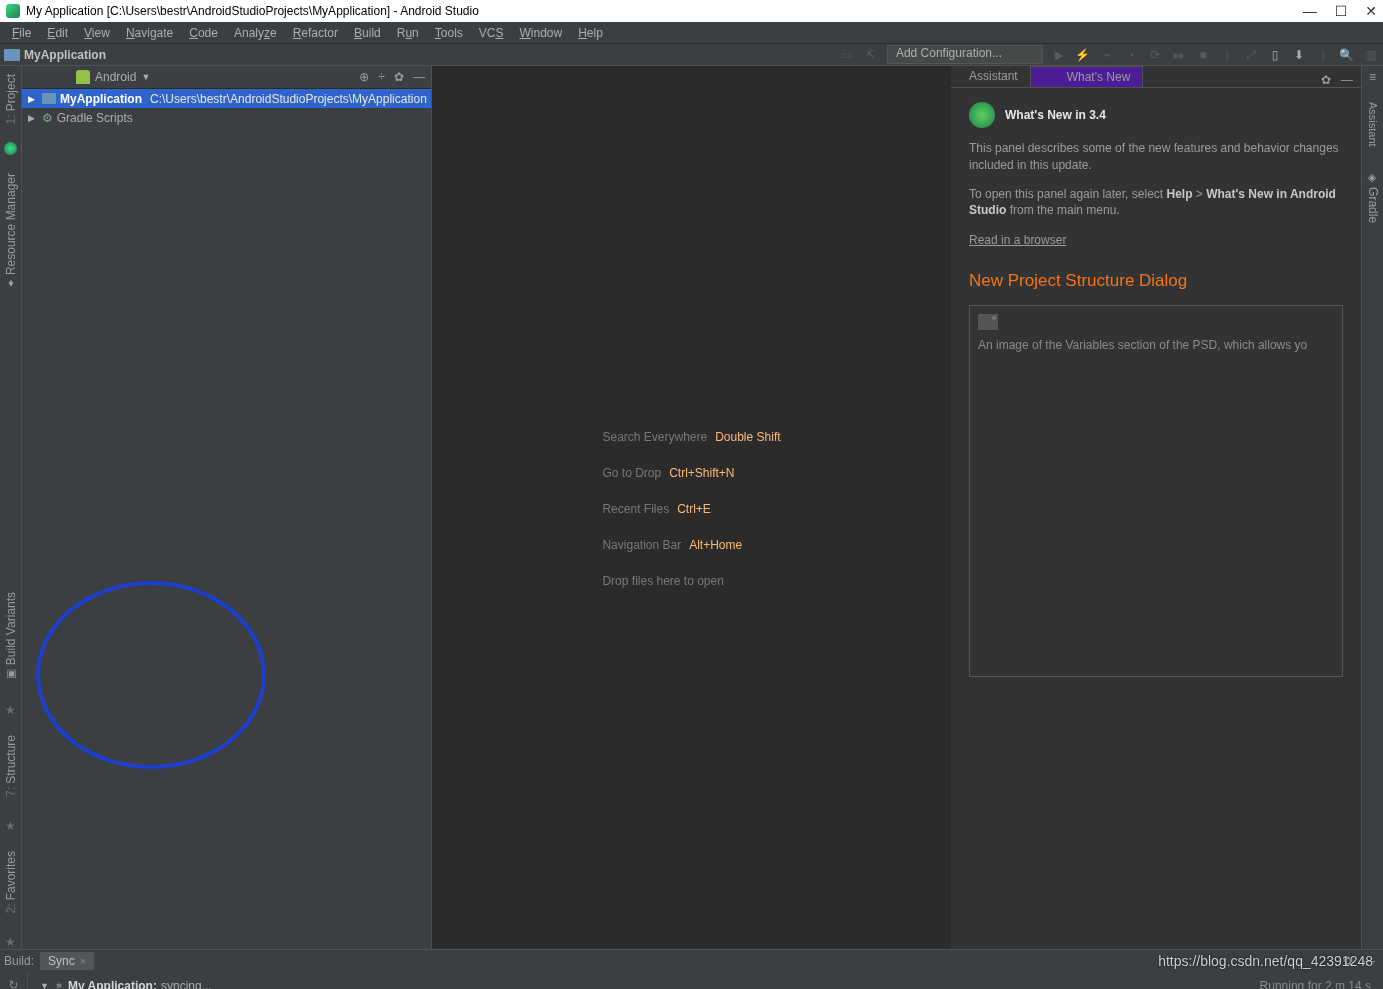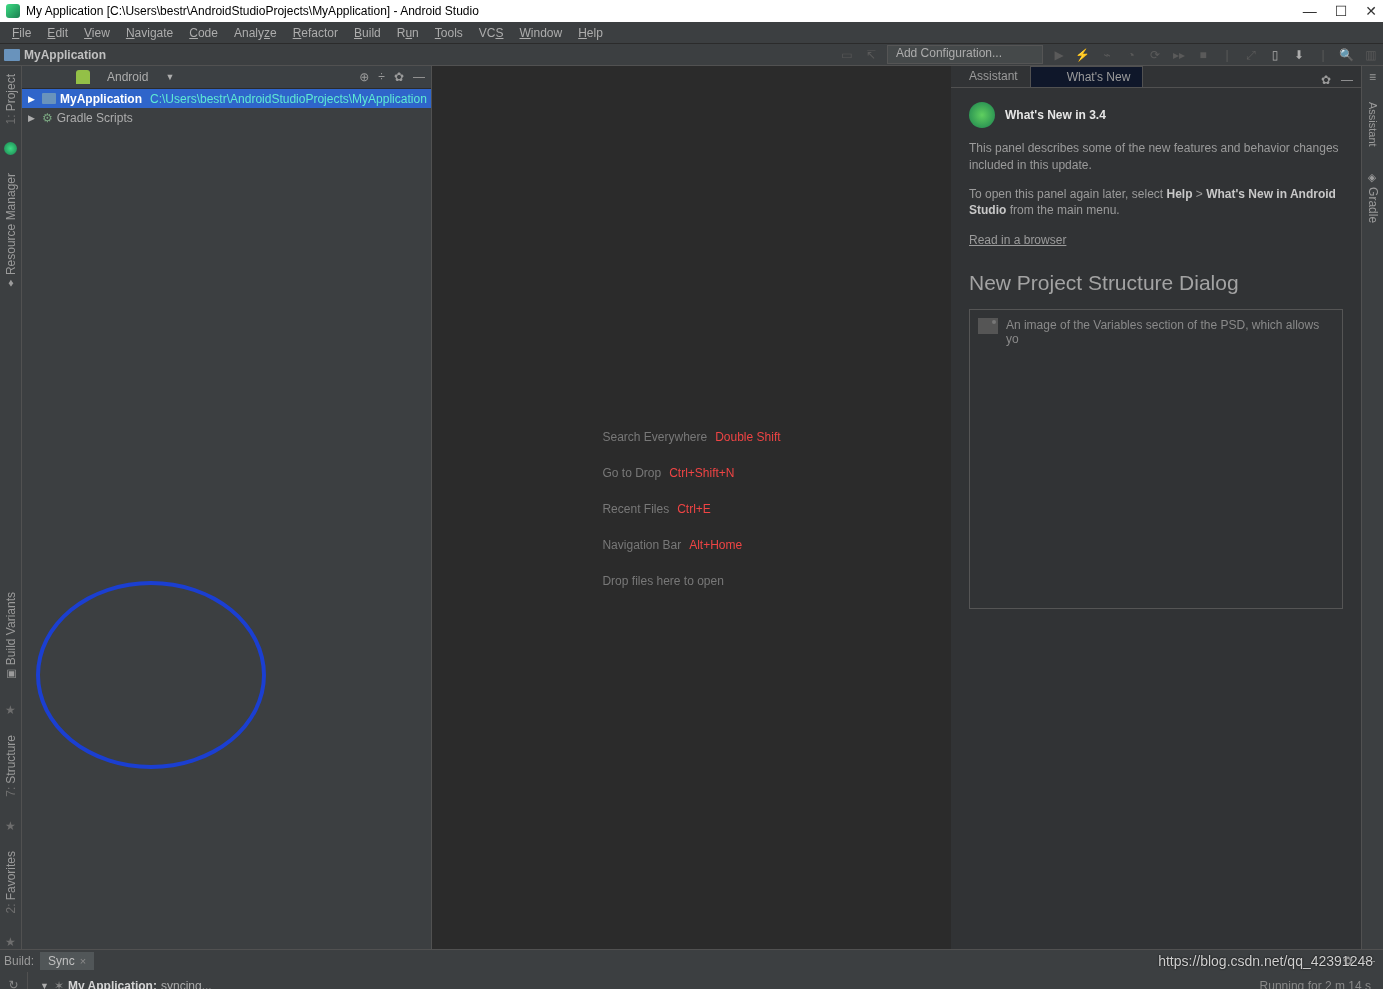--- a/index.html
+++ b/index.html
@@ -25,49 +25,49 @@
   .tb-icon.active{ color:#adadad; }
   
   .main { display:flex; height:calc(989px - 22px - 22px - 22px - 18px - 22px); position:relative; }
   .left-gutter { width:22px; background:#3c3f41; border-right:1px solid #515151; display:flex; flex-direction:column; align-items:center; padding-top:2px; gap:12px; }
   .left-gutter .vtab { writing-mode:vertical-rl; transform:rotate(180deg); color:#9b9b9b; font-size:11px; padding:6px 0; cursor:default; }
   .left-gutter .vtab span.muted { color:#6e6e6e; }
   .left-gutter .bud-icon { width:13px; height:13px; border-radius:50%; background:radial-gradient(circle,#3ddc84,#1a7f4f);}
   .left-gutter .star { color:#6e6e6e; margin-top:4px;}
   .project-pane { width:410px; background:#3b3f41; border-right:1px solid #515151; display:flex; flex-direction:column; }
   .project-header { height:23px; background:#3c4043; display:flex; align-items:center; padding:0 6px; justify-content:space-between; border-bottom:1px solid #2b2b2b; }
-  .project-header-left { display:flex; align-items:center; gap:17px;padding-left:48px; }
+  .project-header-left { display:flex; align-items:center; gap:5px;padding-left:48px; }
   .project-header-left .android-icon { width:14px; height:14px; background:#93c047; border-radius:3px 3px 0 0; position:relative;}
   .project-header-left .chev { color:#adadad; font-size:9px;}
   .project-header-right { display:flex; gap:9px; color:#9b9b9b; font-size:12px; }
   .project-tree { flex:1; background:#3c3f41; }
   .tree-row { height:19px; display:flex; align-items:center; padding-left:6px; gap:4px; cursor:default;}
   .tree-row.sel { background:#2f65ca; color:#fff;}
   .tree-row .tri { width:10px; color:#adadad; font-size:9px;}
   .tree-row.sel .tri{color:#fff;}
   .tree-row .folder-icon { width:14px; height:11px; background:#6993bc; border-radius:1px;}
   .tree-row .path-txt { color:#8c8c8c; margin-left:4px;}
-  .tree-row.sel .path-txt{color:#5eead4;}
+  .tree-row.sel .path-txt{color:#e5e5e5;}
   .editor { flex:1; background:#2b2b2b; display:flex; flex-direction:column; align-items:center; justify-content:center; position:relative;}
   .tips { display:flex; flex-direction:column; gap:18px; }
   .tips .tip { color:#787878; font-size:16px; }
-  .tips .tip .short { color:#ef4444; margin-left:8px; }
+  .tips .tip .short { color:#fdba74; margin-left:8px; }
   .right-panel { width:410px; background:#313335; display:flex; flex-direction:column; }
   .right-tabs { height:22px; border-bottom:1px solid #515151; display:flex; align-items:flex-end; padding-left:6px; gap:4px; justify-content:space-between;}
   .right-tabs-left{display:flex;}
   .rtab { padding:3px 12px; color:#9b9b9b; cursor:default;}
-  .rtab.active { background:#0f172a; border:1px solid #515151; border-bottom:none;padding-left:36px;}
+  .rtab.active { background:#4c1d95; border:1px solid #515151; border-bottom:none;padding-left:36px;}
   .right-body { flex:1; padding:14px 18px 10px 18px; overflow:hidden;}
   .right-body h1 { display:flex; align-items:center; gap:10px; color:#e6e6e6; font-size:22px; font-weight:600;}
   .right-body .asicon { width:26px; height:26px; border-radius:50%; background:radial-gradient(circle,#5fcf5f,#1a7f4f); position:relative;}
   .right-body p { color:#9b9b9b; margin-top:12px; line-height:1.4;}
   .right-body p b { color:#c8c8c8; }
   .right-body a.brows { color:#9b9b9b; text-decoration:underline; display:inline-block; margin-top:14px;}
-  .right-body h2 { color:#a3a3a3; font-size:21px; font-weight:400; margin-top:24px;}
-  .img-frame { border:1px solid #555; margin-top:14px; height:300px; padding:8px; display:flex; gap:8px; color:#8a8a8a; font-size:12px; align-items:flex-start;}
+  .right-body h2 { color:#f97316; font-size:17px; font-weight:400; margin-top:24px;}
+  .img-frame { border:1px solid #555; margin-top:14px; height:372px; padding:8px; display:flex; gap:8px; color:#8a8a8a; font-size:12px; align-items:flex-start;flex-direction:column;}
   .img-frame .ph { width:20px; height:16px; background:#555; position:relative;}
   .img-frame .ph:after{content:"";position:absolute;right:2px;top:2px;width:4px;height:4px;background:#777;border-radius:50%;}
   .right-gutter { width:22px; background:#3c3f41; border-left:1px solid #515151; display:flex; flex-direction:column; align-items:center; gap:12px; padding-top:4px;}
   .right-gutter .vtab { writing-mode:vertical-rl; color:#9b9b9b; font-size:11px; padding:6px 0;}
   
   .build-panel { height:275px; border-top:1px solid #515151; background:#3c3f41; display:flex; flex-direction:column;}
   .build-tabs { height:22px; display:flex; align-items:center; padding-left:4px; justify-content:space-between;}
   .build-tabs-left{display:flex;align-items:center;gap:6px;}
   .build-tabs .lbl { color:#9b9b9b;}
   .build-tabs .tab { background:#515658; padding:2px 8px; display:flex; align-items:center; gap:5px; color:#c0c0c0;}

